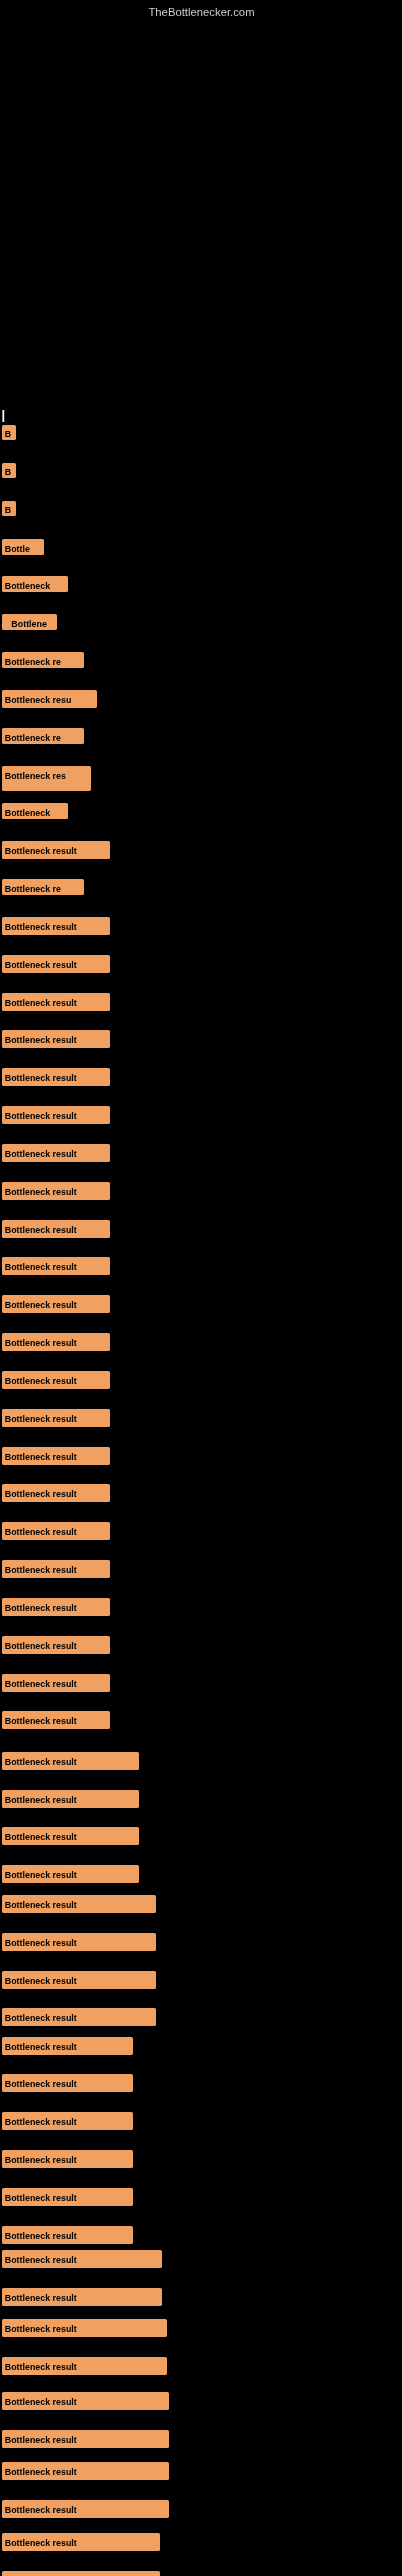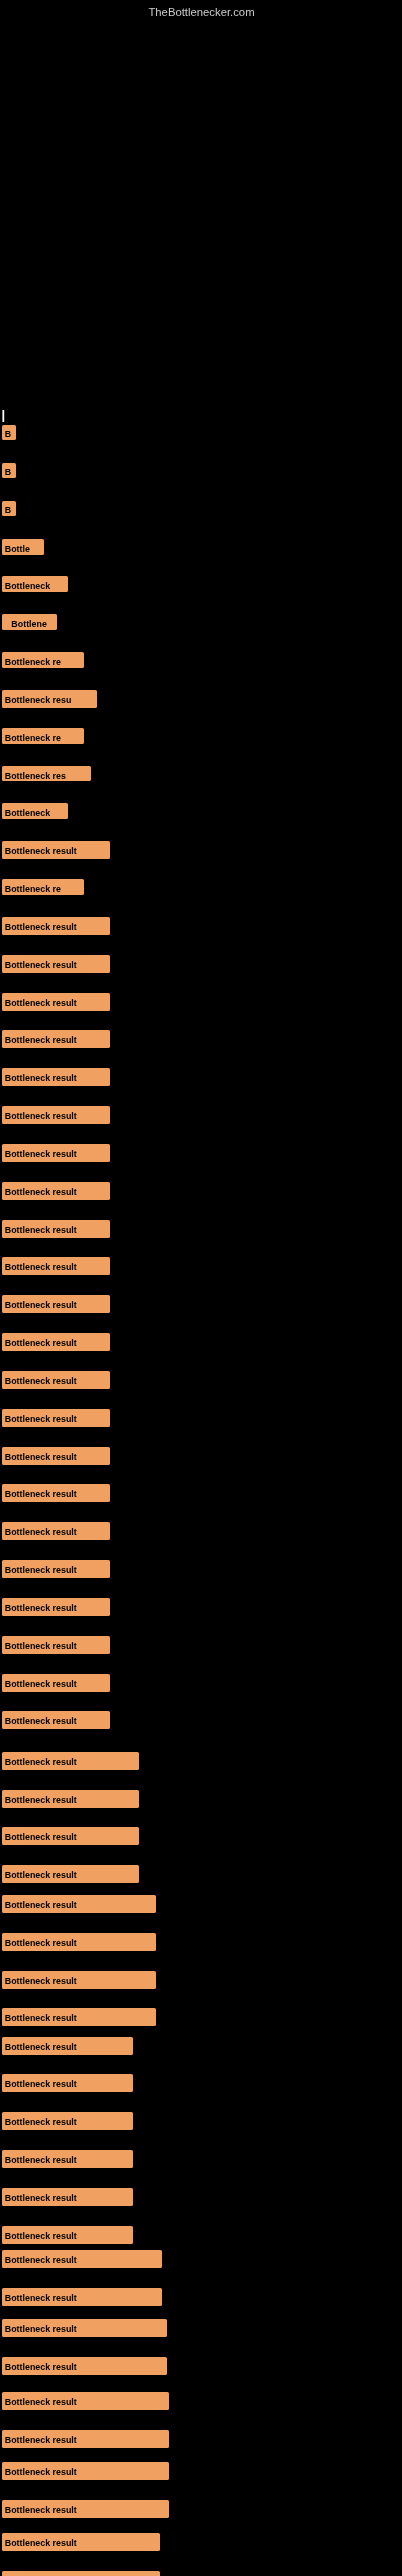--- a/index.html
+++ b/index.html
@@ -50,21 +50,21 @@
 
 <div class="bottleneck-label" style="top: 425px; width: 14.5px; height: 14.5px; line-height: 14.5px;">B</div>
 <div class="bottleneck-label" style="top: 463px; width: 14.5px; height: 14.5px; line-height: 14.5px;">B</div>
 <div class="bottleneck-label" style="top: 501px; width: 14.5px; height: 14.5px; line-height: 14.5px;">B</div>
 <div class="bottleneck-label" style="top: 539px; width: 42px; height: 16px; line-height: 16px;">Bottle</div>
 <div class="bottleneck-label" style="top: 576px; width: 66px; height: 16px; line-height: 16px;">Bottleneck</div>
 <div class="bottleneck-label" style="top: 614px; width: 55px; height: 16px; line-height: 16px; text-align: center;">Bottlene</div>
 <div class="bottleneck-label" style="top: 652px; width: 82px; height: 16px; line-height: 16px;">Bottleneck re</div>
 <div class="bottleneck-label" style="top: 690px; width: 95px; height: 17.7px; line-height: 17.7px;">Bottleneck resu</div>
 <div class="bottleneck-label" style="top: 728px; width: 82px; height: 16px; line-height: 16px;">Bottleneck re</div>
-<div class="bottleneck-label" style="top: 766px; width: 89px; height: 15px; line-height: 17.7px;">Bottleneck res</div>
+<div class="bottleneck-label" style="top: 766px; width: 89px; height: 25px; line-height: 17.7px;">Bottleneck res</div>
 <div class="bottleneck-label" style="top: 803px; width: 66px; height: 16px; line-height: 16px;">Bottleneck</div>
 <div class="bottleneck-label" style="top: 841px; width: 108px; height: 17.7px; line-height: 17.7px;">Bottleneck result</div>
 <div class="bottleneck-label" style="top: 879px; width: 82px; height: 16px; line-height: 16px;">Bottleneck re</div>
 <div class="bottleneck-label" style="top: 917px; width: 108px; height: 17.7px; line-height: 17.7px;">Bottleneck result</div>
 <div class="bottleneck-label" style="top: 955px; width: 108px; height: 17.7px; line-height: 17.7px;">Bottleneck result</div>
 <div class="bottleneck-label" style="top: 993px; width: 108px; height: 17.7px; line-height: 17.7px;">Bottleneck result</div>
 <div class="bottleneck-label" style="top: 1030px; width: 108px; height: 17.7px; line-height: 17.7px;">Bottleneck result</div>
 <div class="bottleneck-label" style="top: 1068px; width: 108px; height: 17.7px; line-height: 17.7px;">Bottleneck result</div>
 <div class="bottleneck-label" style="top: 1106px; width: 108px; height: 17.7px; line-height: 17.7px;">Bottleneck result</div>
 <div class="bottleneck-label" style="top: 1144px; width: 108px; height: 17.7px; line-height: 17.7px;">Bottleneck result</div>

